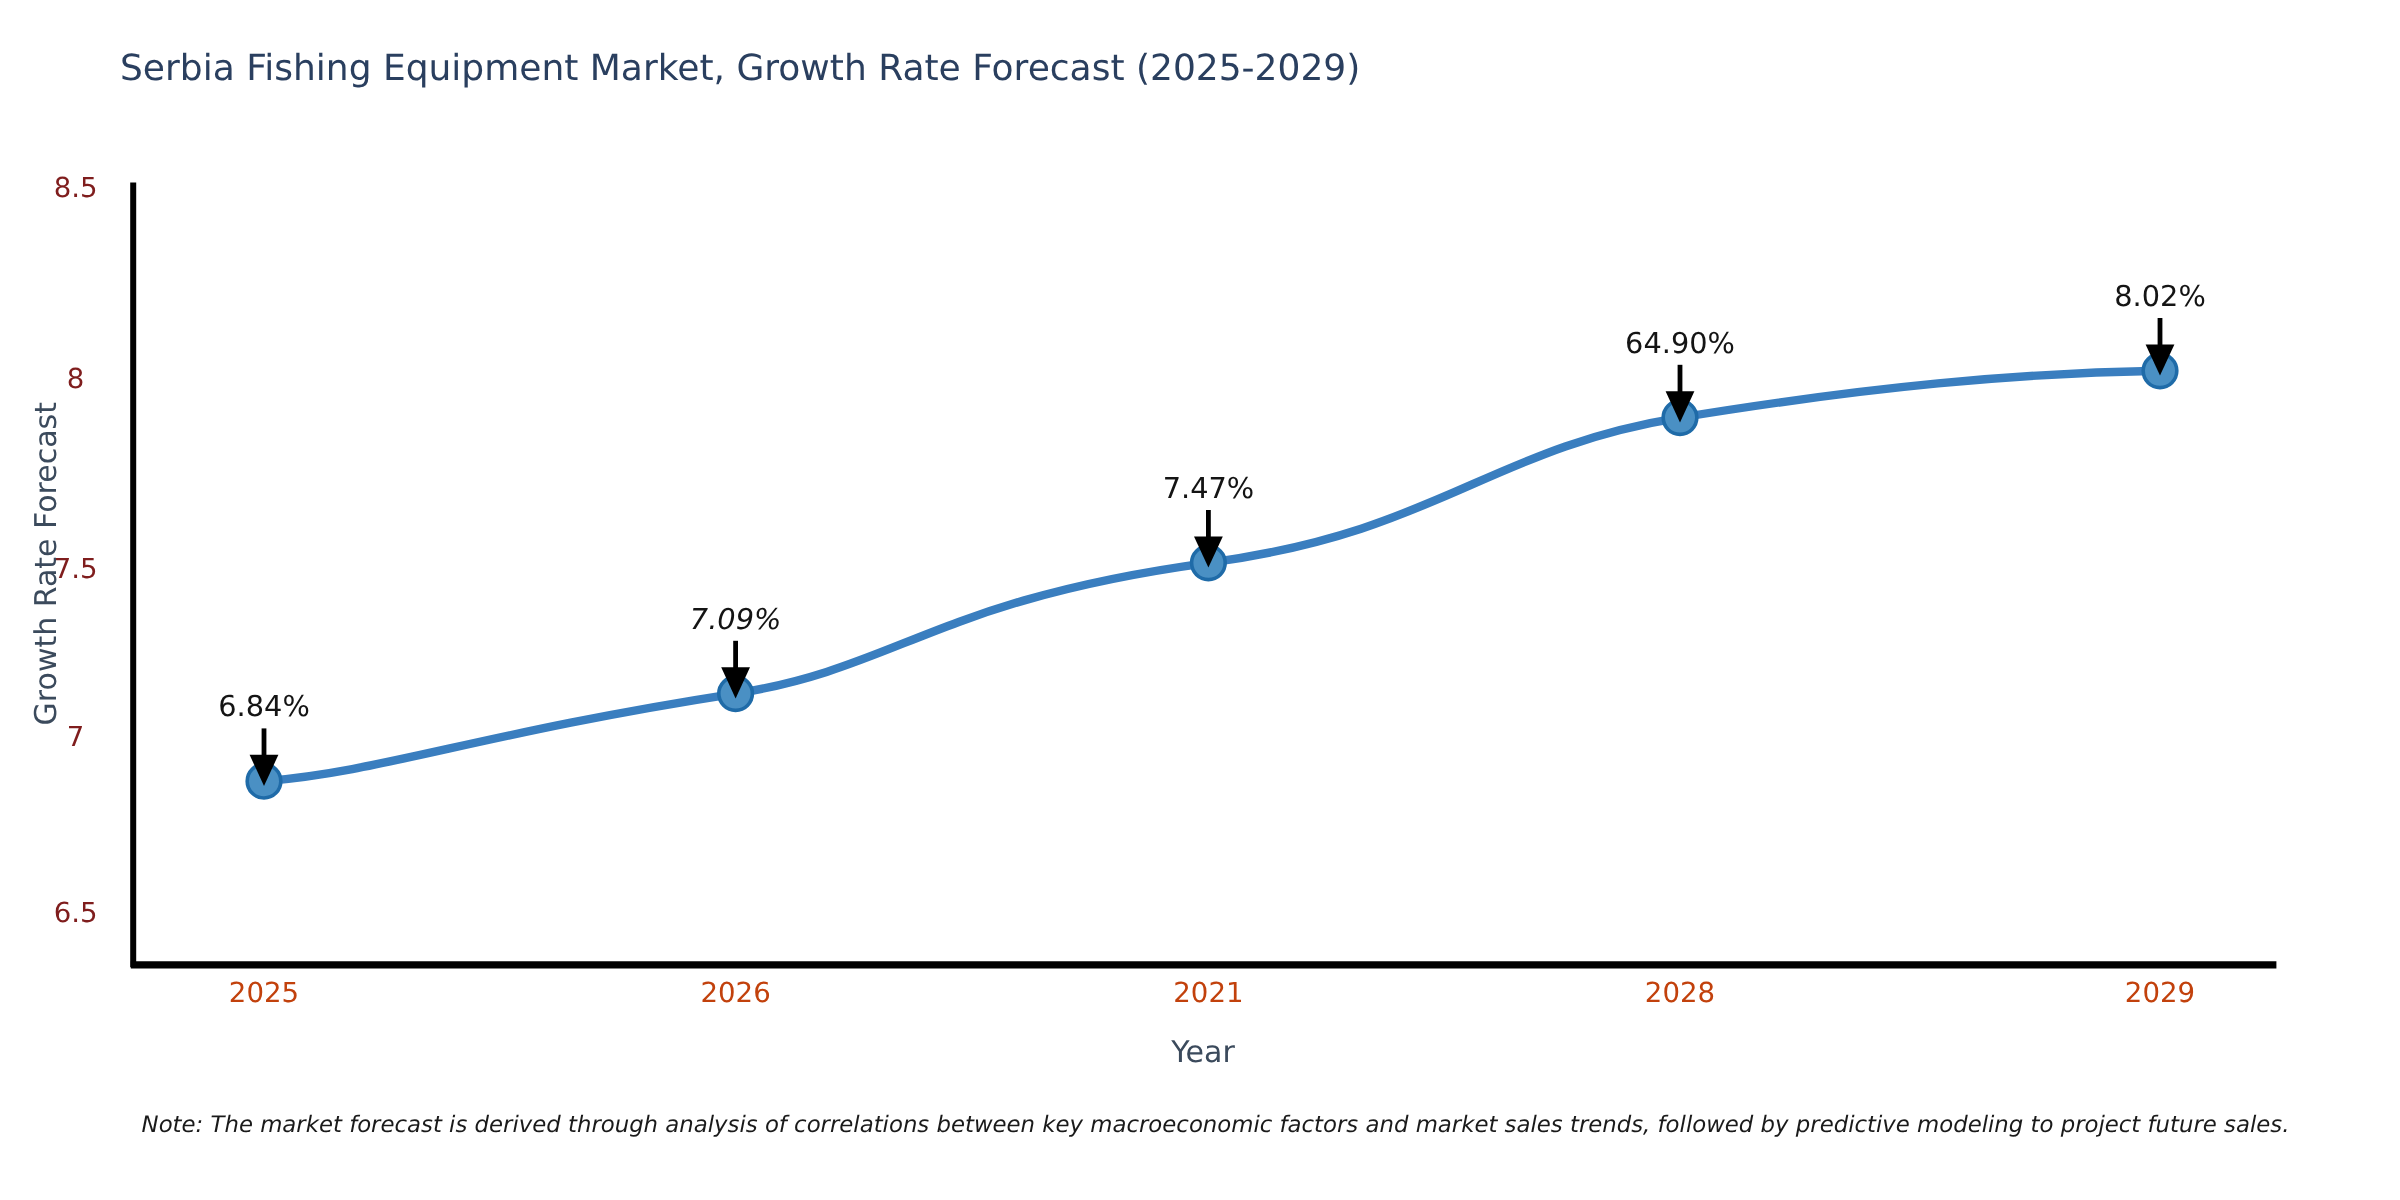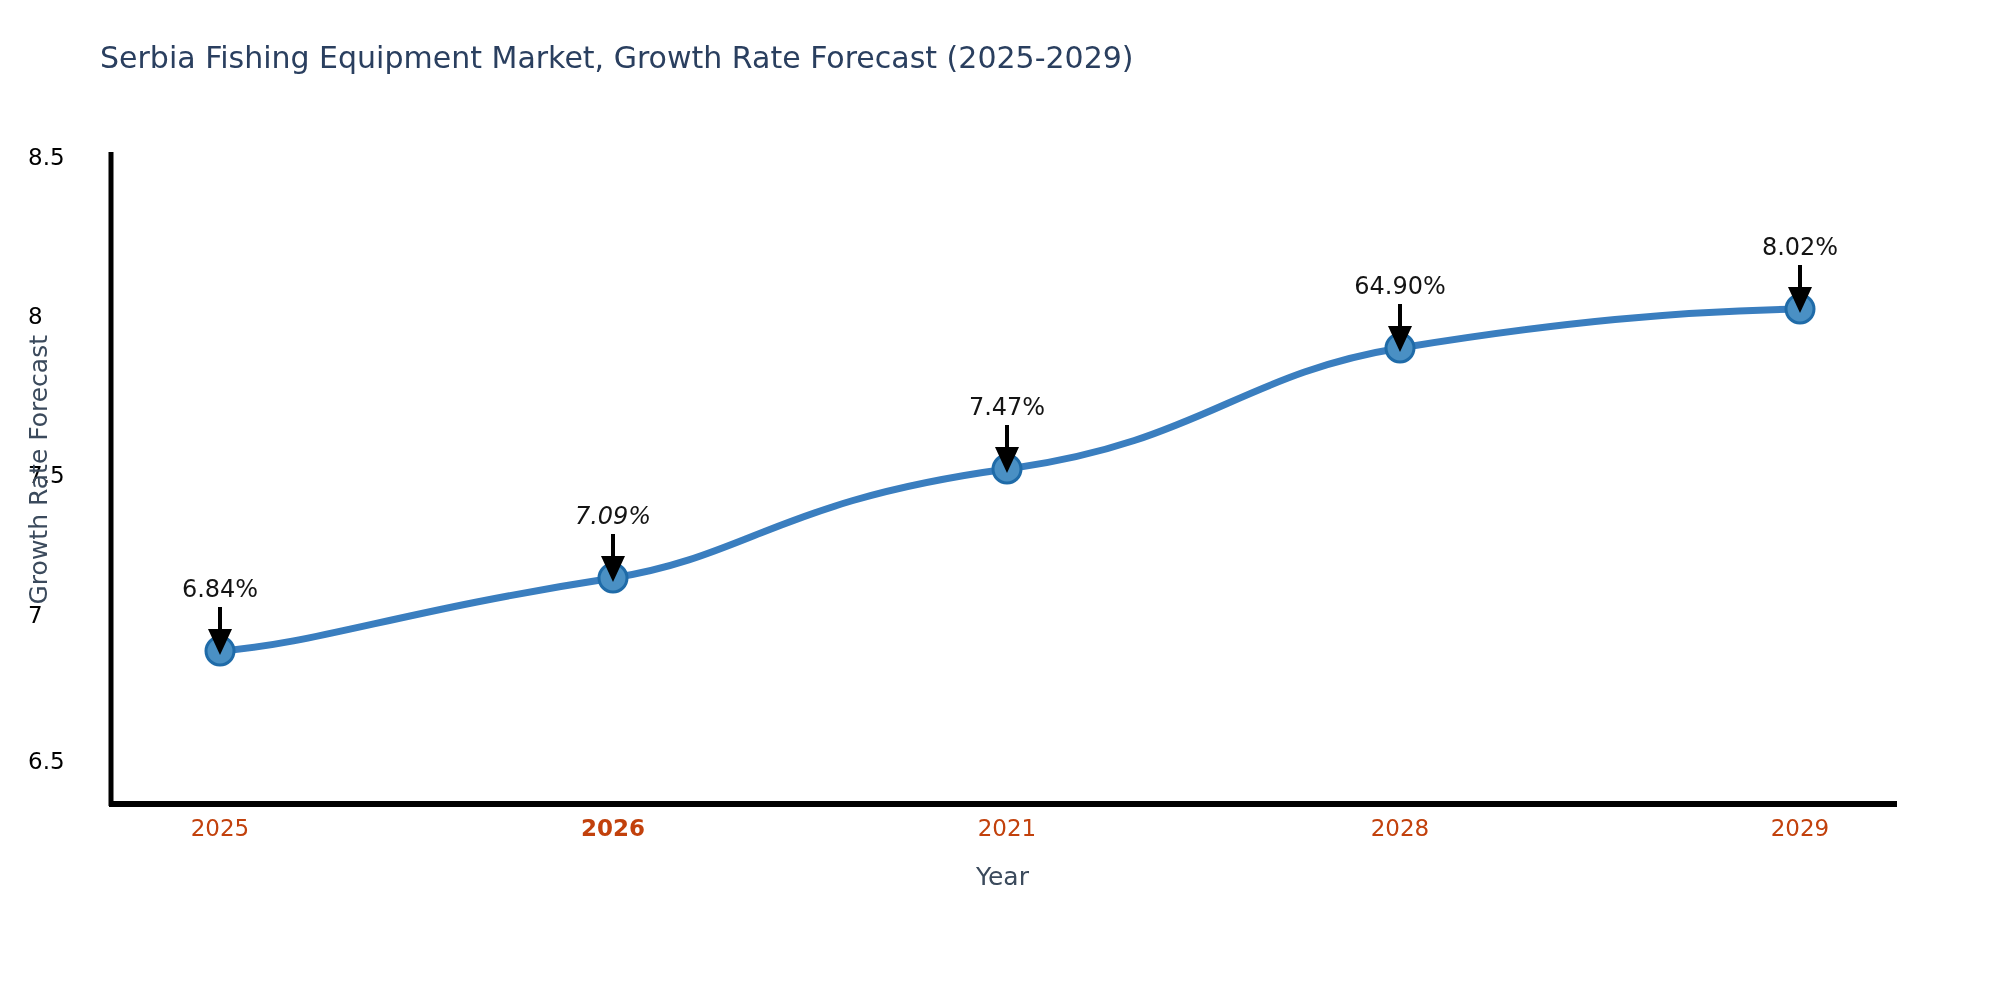--- a/index.html
+++ b/index.html
@@ -62,23 +62,23 @@
     left: 118px;
     top: 926px;
     font-size: 19px;
     font-style: italic;
     color: #1a1a1a;
     white-space: nowrap;
     font-family: "DejaVu Sans", "Liberation Sans", sans-serif;
   }
   .tick-label-y {
     position: absolute;
-    text-align: left;
+    text-align: center;
     font-size: 23px;
-    color: #000000;
+    color: #7f1d1d;
     width: 70px;
   }
   .tick-label-x {
     position: absolute;
     text-align: center;
     font-size: 23px;
     color: #c2410c;
     width: 140px;
   }
   .point-annotation {
@@ -140,28 +140,29 @@
     </g>
   </svg>
 
   <div class="tick-label-y" style="left: 28px; top: 144px;">8.5</div>
   <div class="tick-label-y" style="left: 28px; top: 303px;">8</div>
   <div class="tick-label-y" style="left: 28px; top: 462px;">7.5</div>
   <div class="tick-label-y" style="left: 28px; top: 602px;">7</div>
   <div class="tick-label-y" style="left: 28px; top: 748px;">6.5</div>
 
   <div class="tick-label-x" style="left: 150px; top: 815px;">2025</div>
-  <div class="tick-label-x" style="left: 543px; top: 815px; font-weight: bold;">2026</div>
+  <div class="tick-label-x" style="left: 543px; top: 815px;">2026</div>
   <div class="tick-label-x" style="left: 937px; top: 815px;">2021</div>
   <div class="tick-label-x" style="left: 1330px; top: 815px;">2028</div>
   <div class="tick-label-x" style="left: 1730px; top: 815px;">2029</div>
 
   <div class="point-annotation" style="left: 140px; top: 575px;">6.84%</div>
   <div class="point-annotation" style="left: 533px; top: 502px; font-style: italic;">7.09%</div>
   <div class="point-annotation" style="left: 927px; top: 393px;">7.47%</div>
   <div class="point-annotation" style="left: 1320px; top: 272px;">64.90%</div>
   <div class="point-annotation" style="left: 1720px; top: 233px;">8.02%</div>
 
   <div id="y-axis-title">Growth Rate Forecast</div>
   <div id="x-axis-title">Year</div>
 
+  <div id="footnote">Note: The market forecast is derived through analysis of correlations between key macroeconomic factors and market sales trends, followed by predictive modeling to project future sales.</div>
 
 </div>
 
 </body></html>

